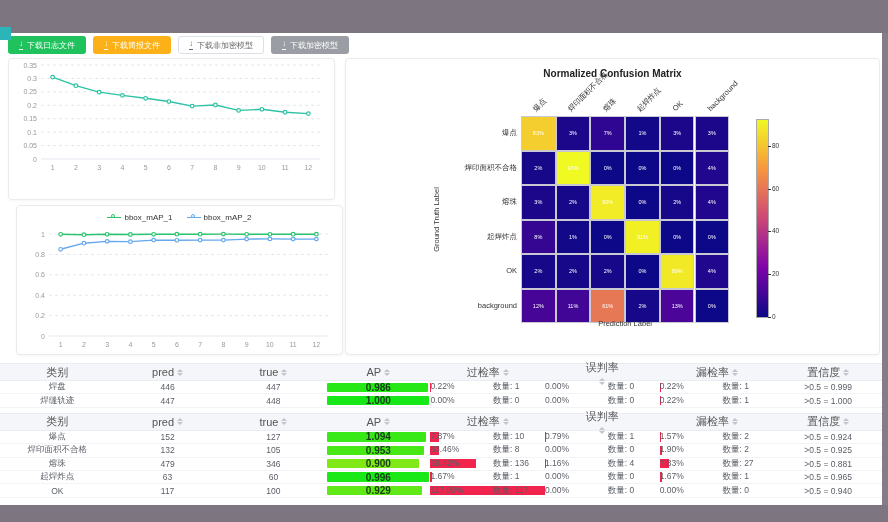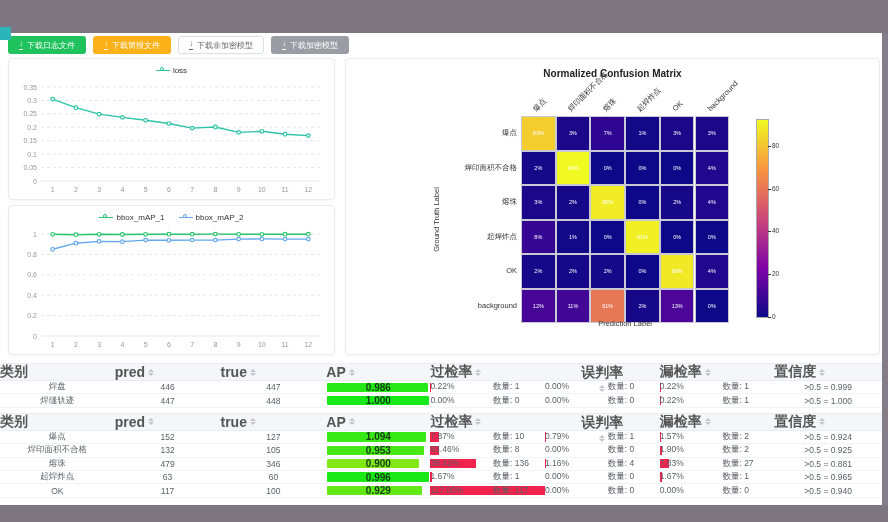--- a/index.html
+++ b/index.html
@@ -13,21 +13,21 @@
   
   .btn-row { position:absolute; left:8px; top:3px; display:flex; gap:7px; }
   .btn { height:18px; border-radius:3px; font-size:8px; display:flex; align-items:center; padding:0 10px; gap:4px; cursor:pointer; border:1px solid transparent; white-space:nowrap; }
   .btn .dl-ic { font-size:8px; line-height:6px; border-bottom:1px solid currentColor; padding-bottom:0; height:9px; }
   .btn.solid { color:#fff; }
   .btn.outline { background:#fff; color:#666; border-color:#dcdfe6; }
 
   
   .card { position:absolute; background:#fff; border:1px solid #ebebeb; border-radius:4px; box-shadow:0 1px 3px rgba(0,0,0,0.04); }
   #card-loss { left:8px; top:25px; width:327px; height:142px; }
-  #card-map  { left:8px; top:172px; width:327px; height:150px; }
+  #card-map  { left:16px; top:172px; width:327px; height:150px; }
   #card-cm   { left:345px; top:25px; width:535px; height:297px; }
 
   .legend { height:22px; display:flex; align-items:center; justify-content:center; gap:14px; font-size:8px; color:#333; }
   .legend-item { display:flex; align-items:center; gap:3px; cursor:pointer; }
   .legend-marker { width:14px; height:4px; position:relative; display:inline-block; }
   .legend-marker .lm-line { position:absolute; left:0; right:0; top:1.5px; height:1.5px; }
   .legend-marker .lm-dot { position:absolute; left:4px; top:-1px; width:4px; height:4px; border-radius:50%; background:#fff; border:1.5px solid; }
 
   svg text { font-family:"Liberation Sans","DejaVu Sans",sans-serif; }
 
@@ -39,21 +39,21 @@
   .cm-xlabel { position:absolute; font-size:7.5px; color:#333; text-align:center; }
   .cm-ylabel { position:absolute; font-size:7.5px; color:#333; transform:rotate(-90deg); transform-origin:center; white-space:nowrap; }
   .cm-colorbar { position:absolute; width:13px; border:0.5px solid #aaa; }
   .cm-cbtick { position:absolute; font-size:6.5px; color:#333; left:16px; }
   .cm-cbtick:before { content:""; position:absolute; left:-4px; top:4px; width:3px; height:1px; background:#333; }
 
   
   .tables { position:absolute; left:0; top:330px; width:882px; }
   .tbl { width:100%; margin-bottom:5px; }
   .t-header { display:flex; background:#f5f6fa; border-top:1px solid #e9ecf2; border-bottom:1px solid #e9ecf2; height:18px; align-items:center; }
-  .t-header .cell { font-size:14px; color:#555; font-weight:bold; display:flex; align-items:center; justify-content:flex-start; gap:3px; }
+  .t-header .cell { font-size:11px; color:#555; font-weight:normal; display:flex; align-items:center; justify-content:center; gap:3px; }
   .t-row { display:flex; height:13.4px; align-items:center; border-bottom:1px solid #f2f3f7; }
   .cell { display:flex; align-items:center; justify-content:center; font-size:8.5px; color:#5a5e66; position:relative; height:100%; }
   .c0{width:13%;} .c1{width:12%;} .c2{width:12%;} .c3{width:11.8%;} .c4{width:13%;} .c5{width:13%;flex-direction:column;} .c6{width:13%;} .c7{width:12.2%;}
   .sort { display:inline-flex; flex-direction:column; gap:1px; cursor:pointer; }
   .sort i { width:0; height:0; border-left:3px solid transparent; border-right:3px solid transparent; display:block; }
   .sort .up { border-bottom:3.5px solid #c0c4cc; }
   .sort .dn { border-top:3.5px solid #c0c4cc; }
   .ap-bar { position:absolute; left:1px; top:1.5px; bottom:1.5px; border-radius:1px; }
   .ap-text { position:relative; z-index:2; color:#163c16; font-weight:bold; font-size:10px; }
   .rate-bar { position:absolute; left:0; top:1.5px; bottom:1.5px; background:#f0244c; min-width:1px; }
@@ -80,29 +80,20 @@
           <span class="dl-ic">↓</span>
           <span class="button-label">下载非加密模型</span>
         </div>
         <div class="btn solid" style="background: rgb(154, 157, 163);">
           <span class="dl-ic">↓</span>
           <span class="button-label">下载加密模型</span>
         </div>
       </div>
 
     <div class="card" id="card-loss">
-      <div class="legend" id="legend-loss">
-          <span class="legend-item">
-            <span class="legend-marker">
-              <span class="lm-line" style="background: rgb(43, 195, 164);"></span>
-              <span class="lm-dot" style="border-color: rgb(43, 195, 164);"></span>
-            </span>
-            <span>loss</span>
-          </span>
-        </div>
       <div id="svg-loss"><svg width="325" height="116">
             <line x1="32" x2="311" y1="100" y2="100" stroke="#e4e7ef" stroke-dasharray=""></line>
             <text x="28" y="102.5" text-anchor="end" font-size="7" fill="#999">0</text>
             <line x1="32" x2="311" y1="86.57142857142857" y2="86.57142857142857" stroke="#e4e7ef" stroke-dasharray="3,3"></line>
             <text x="28" y="89.07142857142857" text-anchor="end" font-size="7" fill="#999">0.05</text>
             <line x1="32" x2="311" y1="73.14285714285714" y2="73.14285714285714" stroke="#e4e7ef" stroke-dasharray="3,3"></line>
             <text x="28" y="75.64285714285714" text-anchor="end" font-size="7" fill="#999">0.1</text>
             <line x1="32" x2="311" y1="59.71428571428571" y2="59.71428571428571" stroke="#e4e7ef" stroke-dasharray="3,3"></line>
             <text x="28" y="62.21428571428571" text-anchor="end" font-size="7" fill="#999">0.15</text>
             <line x1="32" x2="311" y1="46.28571428571428" y2="46.28571428571428" stroke="#e4e7ef" stroke-dasharray="3,3"></line>

